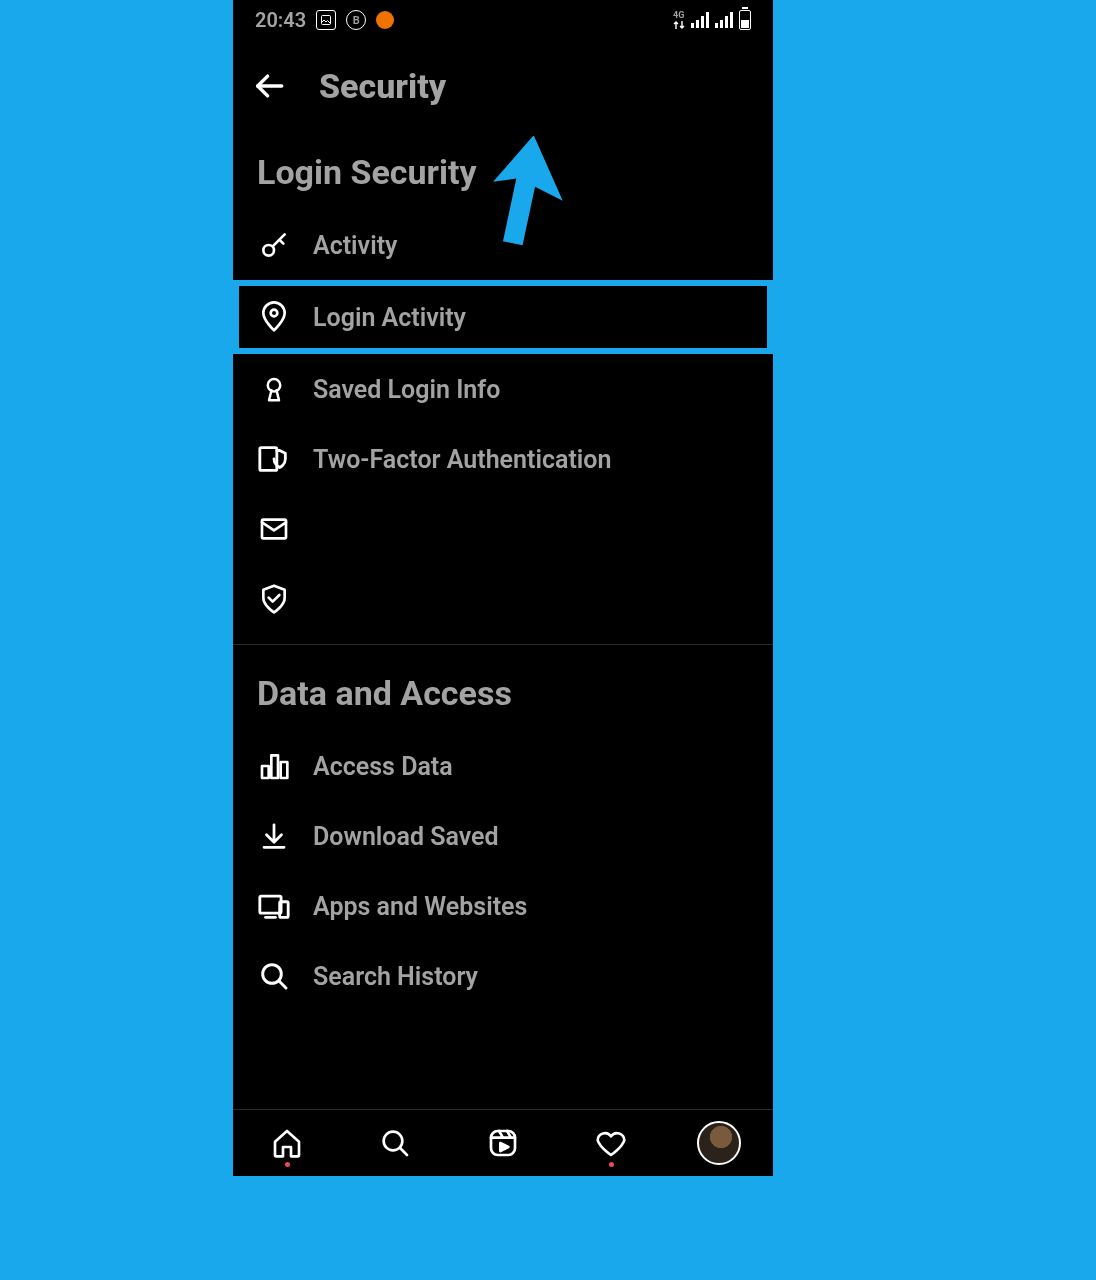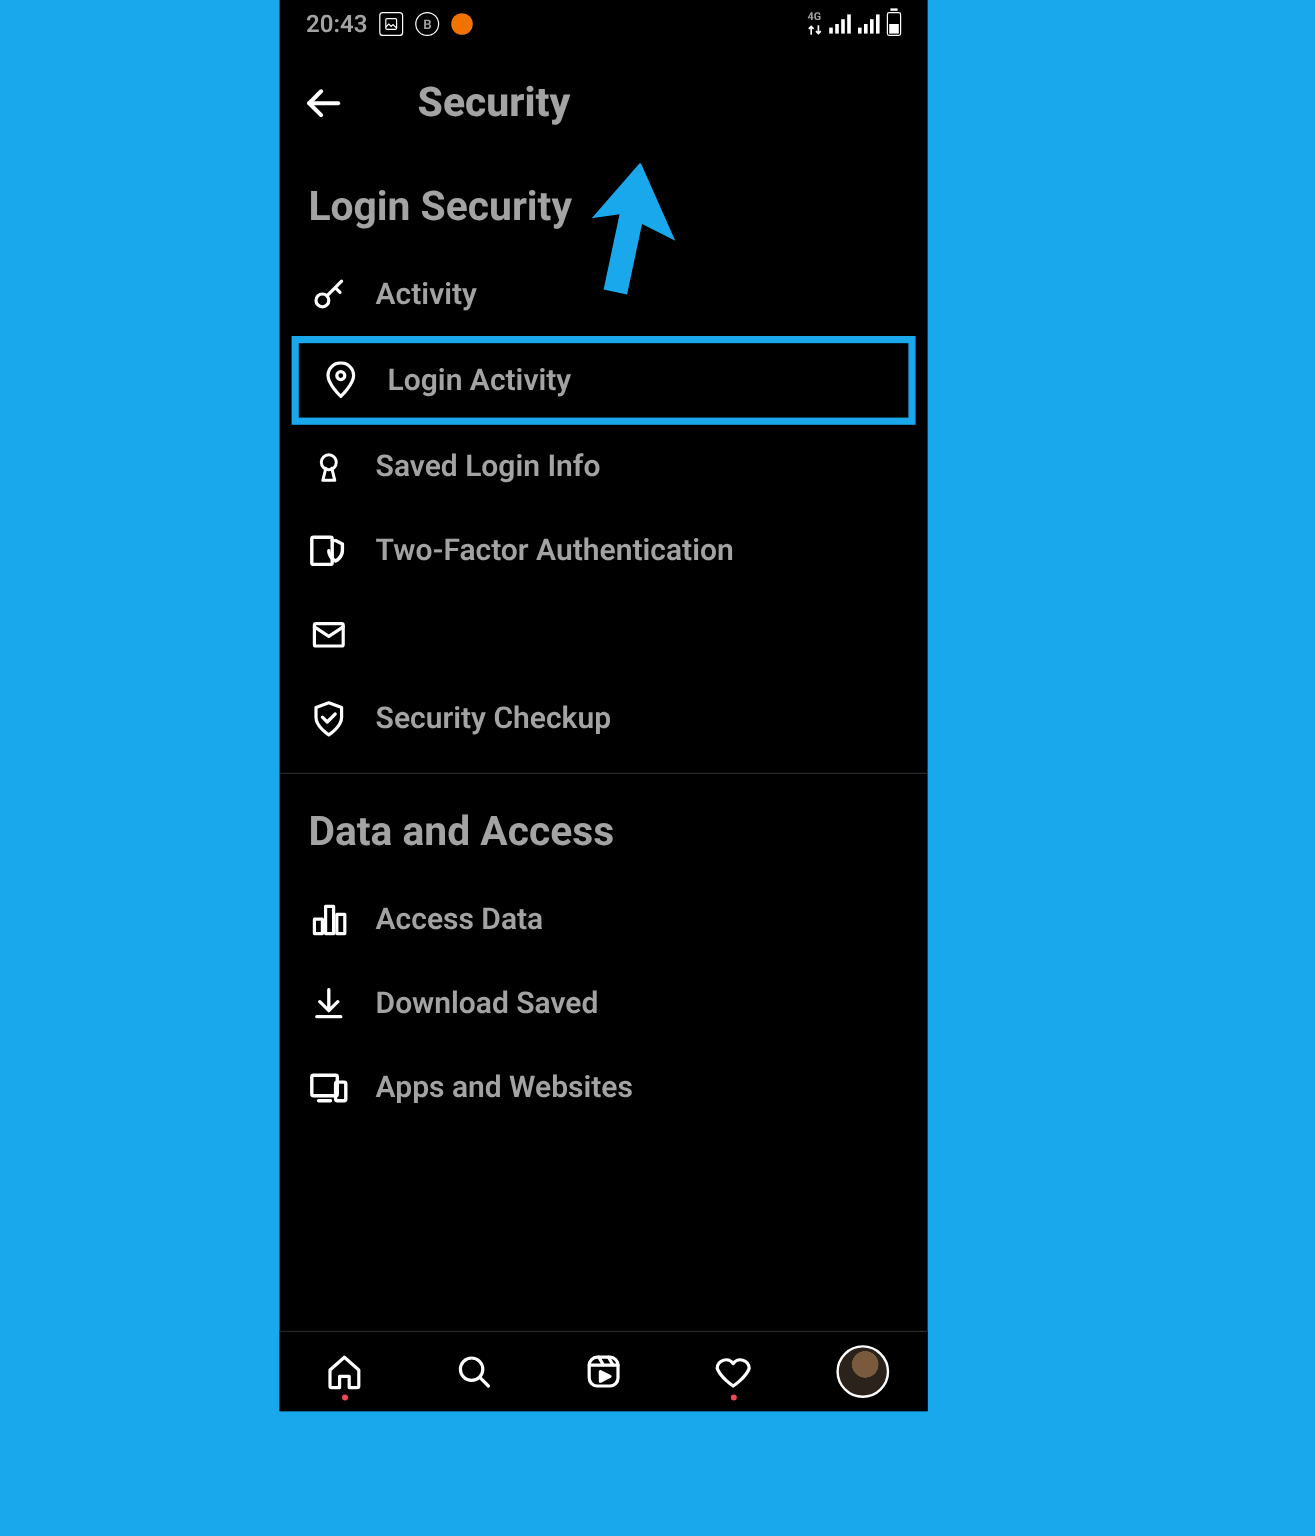--- a/index.html
+++ b/index.html
@@ -53,42 +53,42 @@
   .page-header {
     display: flex;
     align-items: center;
     gap: 30px;
     padding: 26px 16px 18px 16px;
   }
   .back-btn {
     width: 40px; height: 40px; display:flex; align-items:center; justify-content:center;
   }
   .page-title {
-    font-size: 34px; font-weight: 800; margin-left: 29px;
+    font-size: 34px; font-weight: 800;
   }
 
   
   .content { flex: 1; overflow:hidden; }
   .section-title {
     font-size: 34px; font-weight: 700; padding: 28px 24px 18px 24px;
   }
   .menu-item {
     display: flex; align-items: center; gap: 22px;
     padding: 18px 24px;
   }
   .menu-item .icon-slot {
     width: 34px; height: 34px; display:flex; align-items:center; justify-content:center;
   }
   .menu-label { font-size: 25px; font-weight: 600; }
 
   .divider { height: 1px; background:#2a2a2a; margin-top:10px; }
 
   .highlight-box {
     border: 6px solid #1aa8ed;
-    margin: 0 10px;
+    margin: 0 0;
   }
   .highlight-box .menu-item { padding: 14px 18px; }
 
   
   .pointer {
     position: absolute;
     left: 258px;
     top: 136px;
     pointer-events: none;
   }
@@ -216,21 +216,20 @@
       </span>
     </div>
 
     <div class="menu-item">
       <span class="icon-slot">
         <svg width="32" height="32" viewBox="0 0 24 24" fill="none" stroke="#fff" stroke-width="2" stroke-linecap="round" stroke-linejoin="round">
             <path d="M12 2l8 3v6c0 6-8 11-8 11S4 17 4 11V5l8-3z"></path>
             <polyline points="8 11 11 14 16 9"></polyline>
           </svg>
       </span>
-      <span class="menu-label">Security Checkup</span>
     </div>
 
     <div class="divider"></div>
 
     <div class="section-title">Data and Access</div>
 
     <div class="menu-item">
       <span class="icon-slot">
         <svg width="32" height="32" viewBox="0 0 24 24" fill="none" stroke="#fff" stroke-width="2" stroke-linecap="round" stroke-linejoin="round">
             <rect x="3" y="12" width="5" height="9"></rect>
@@ -254,20 +253,29 @@
       <span class="icon-slot">
         <svg width="34" height="34" viewBox="0 0 24 24" fill="none" stroke="#fff" stroke-width="2" stroke-linecap="round" stroke-linejoin="round">
             <rect x="2" y="5" width="15" height="12" rx="1"></rect>
             <path d="M6 20h7"></path>
             <rect x="16" y="9" width="6" height="11" rx="1"></rect>
           </svg>
       </span>
       <span class="menu-label">Apps and Websites</span>
     </div>
 
+    <div class="menu-item">
+      <span class="icon-slot">
+        <svg width="32" height="32" viewBox="0 0 24 24" fill="none" stroke="#fff" stroke-width="2.2" stroke-linecap="round" stroke-linejoin="round">
+            <circle cx="10.5" cy="10.5" r="7"></circle>
+            <line x1="21" y1="21" x2="15.8" y2="15.8"></line>
+          </svg>
+      </span>
+      <span class="menu-label">Search History</span>
+    </div>
 
   </div>
 
   <div class="bottomnav">
     <div class="nav-btn">
       <svg width="32" height="32" viewBox="0 0 24 24" fill="none" stroke="#fff" stroke-width="2" stroke-linecap="round" stroke-linejoin="round">
           <path d="M3 11l9-8 9 8v10a1 1 0 01-1 1h-5v-7h-6v7H4a1 1 0 01-1-1V11z"></path>
         </svg>
       <span class="dot"></span>
     </div>

